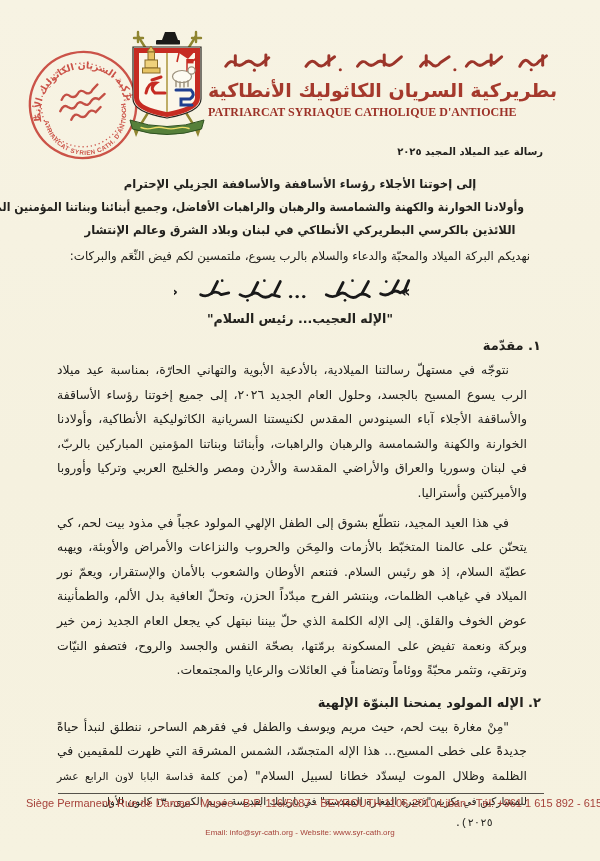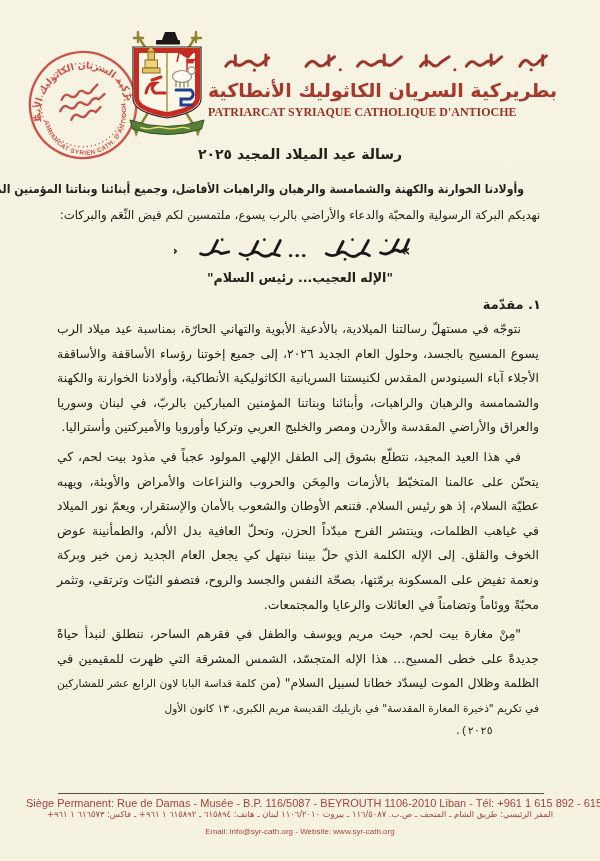--- a/index.html
+++ b/index.html
@@ -22,42 +22,42 @@
     font-size:19px;line-height:24px;color:#a5392c;direction:rtl;text-align:left;
     font-weight:600;letter-spacing:0;white-space:nowrap;
   }
   .h-latin{
     font-family:"Liberation Serif",serif;font-weight:700;font-size:12.5px;
     color:#9c3127;margin-top:3px;white-space:nowrap;transform:scaleX(.96);transform-origin:left;
   }
 
   
   .content{position:absolute;top:146px;left:57px;width:486px;direction:rtl;}
-  .doc-title{text-align:center;font-weight:700;font-size:14px;margin:0 0 16px 0;white-space:nowrap;}
+  .doc-title{text-align:right;font-weight:700;font-size:10px;margin:0 0 16px 0;white-space:nowrap;}
   .salut{text-align:center;font-weight:700;font-size:11.6px;line-height:23px;white-space:nowrap;}
   .salut-mid{display:inline-block;transform:scaleX(.94);transform-origin:center;}
   .blessing{text-align:center;font-size:11.8px;margin-top:7px;white-space:nowrap;}
   .quote-wrap{text-align:center;margin:12px 0 2px 0;}
   .quote-translation{text-align:center;font-size:12.6px;font-weight:600;margin-top:1px;}
   .sec-heading{text-align:right;font-weight:700;font-size:13px;margin:12px 2px 0 0;}
   .para{
     text-align:justify;text-align-last:right;font-size:12.4px;line-height:24.6px;
-    margin:5px 4px 0 0;text-indent:18px;
+    margin:5px 16px 0 0;text-indent:18px;
   }
   .cite-small{font-size:10.6px;line-height:21px;}
   .cite-tail{text-align:right;padding-right:50px;font-size:10.6px;line-height:21px;direction:rtl;font-family:Liberation Mono, monospace;}
 
   
   .pagenum{position:absolute;top:768px;left:0;right:0;text-align:center;font-size:11.5px;color:#2e2c28;}
   .pagenum b{font-weight:700;}
   .rule{position:absolute;top:793px;left:58px;right:56px;border-top:1.2px solid #55524b;}
   .fblock{position:absolute;top:798px;left:26px;right:26px;text-align:center;color:#a6423a;}
   .f-fr{font-family:"Liberation Sans",sans-serif;font-size:11px;line-height:10.8px;white-space:nowrap;}
   .f-ar{font-size:8.4px;line-height:11.6px;direction:rtl;white-space:nowrap;}
-  .f-contact{font-family:"Liberation Sans",sans-serif;font-size:8px;line-height:11px;margin-top:6px;}
+  .f-contact{font-family:"Liberation Sans",sans-serif;font-size:8px;line-height:11px;margin-top:18px;}
 </style>
 </head>
 <body>
 
 <div class="page">
 
   <div class="header">
 
     <div class="stamp" aria-label="PATRIARCAT SYRIEN CATH. D'ANTIOCHE">
       <svg width="114" height="114" viewBox="0 0 116 116">
@@ -175,23 +175,25 @@
       </span>
       <div class="h-arabic">بطريركية السريان الكاثوليك الأنطاكية</div>
       <div class="h-latin">PATRIARCAT SYRIAQUE CATHOLIQUE D'ANTIOCHE</div>
     </div>
   </div>
 
   <div class="content">
 
     <div class="doc-title">رسالة عيد الميلاد المجيد ٢٠٢٥</div>
 
+    <div class="salut">إلى إخوتنا الأجلاء رؤساء الأساقفة والأساقفة الجزيلي الإحترام</div>
     <div class="salut"><span class="salut-mid">وأولادنا الخوارنة والكهنة والشمامسة والرهبان والراهبات الأفاضل، وجميع أبنائنا وبناتنا المؤمنين المباركين بالرب</span></div>
-
-    <div class="blessing">نهديكم البركة الرسولية والمحبّة والدعاء والأراضي بالرب يسوع، ملتمسين لكم فيض النِّعَم والبركات:</div>
+    <div class="salut">اللائذين بالكرسي البطريركي الأنطاكي في لبنان وبلاد الشرق وعالم الإنتشار</div>
+
+    <div class="blessing">نهديكم البركة الميلاد والمحبّة والدعاء والسلام بالرب يسوع، ملتمسين لكم فيض النِّعَم والبركات:</div>
 
     <div class="quote-wrap" aria-label="«ܐܰܠܳܗܳܐ ܬܡܺܝܗܳܐ... ܪܺܝܫܳܐ ܕܰܫܠܳܡܳܐ»">
       <svg width="252" height="30" viewBox="0 0 260 32">
         <g font-size="17" fill="#191919" font-weight="700">
           <text x="0" y="23">«</text>
           <text x="248" y="23">»</text>
         </g>
         <g stroke="#191919" stroke-width="3" fill="none" stroke-linecap="round" stroke-linejoin="round">
           <path d="M216,20 q6,3 11,-1 q5,-4 10,0 l6,-3"></path>
           <path d="M228,19 l7,-13"></path>
@@ -218,26 +220,26 @@
         </g>
       </svg>
     </div>
 
     <div class="quote-translation">"الإله العجيب... رئيس السلام"</div>
 
     <div class="sec-heading">١. مقدّمة</div>
     <p class="para">نتوجّه في مستهلّ رسالتنا الميلادية، بالأدعية الأبوية والتهاني الحارّة، بمناسبة عيد ميلاد الرب يسوع المسيح بالجسد، وحلول العام الجديد ٢٠٢٦، إلى جميع إخوتنا رؤساء الأساقفة والأساقفة الأجلاء آباء السينودس المقدس لكنيستنا السريانية الكاثوليكية الأنطاكية، وأولادنا الخوارنة والكهنة والشمامسة والرهبان والراهبات، وأبنائنا وبناتنا المؤمنين المباركين بالربّ، في لبنان وسوريا والعراق والأراضي المقدسة والأردن ومصر والخليج العربي وتركيا وأوروبا والأميركتين وأستراليا.</p>
     <p class="para">في هذا العيد المجيد، نتطلّع بشوق إلى الطفل الإلهي المولود عجباً في مذود بيت لحم، كي يتحنّن على عالمنا المتخبّط بالأزمات والمِحَن والحروب والنزاعات والأمراض والأوبئة، ويهبه عطيّة السلام، إذ هو رئيس السلام. فتنعم الأوطان والشعوب بالأمان والإستقرار، ويعمّ نور الميلاد في غياهب الظلمات، وينتشر الفرح مبدّداً الحزن، وتحلّ العافية بدل الألم، والطمأنينة عوض الخوف والقلق. إلى الإله الكلمة الذي حلّ بيننا نبتهل كي يجعل العام الجديد زمن خير وبركة ونعمة تفيض على المسكونة برمّتها، بصحّة النفس والجسد والروح، فتصفو النيّات وترتقي، وتثمر محبّةً ووئاماً وتضامناً في العائلات والرعايا والمجتمعات.</p>
 
+    <div class="sec-heading">٢. الإله المولود يمنحنا البنوّة الإلهية</div>
     <p class="para"><span>"مِنْ مغارة بيت لحم، حيث مريم ويوسف والطفل في فقرهم الساحر، ننطلق لنبدأ حياةً جديدةً على خطى المسيح... هذا الإله المتجسّد، الشمس المشرقة التي ظهرت للمقيمين في الظلمة وظلال الموت ليسدّد خطانا لسبيل السلام" (من </span><span class="cite-small">كلمة قداسة البابا لاون الرابع عشر للمشاركين في تكريم "ذخيرة المغارة المقدسة" في بازيليك القديسة مريم الكبرى، ١٣ كانون الأول</span></p>
     <div class="cite-tail">٢٠٢٥).</div>
   </div>
 
 
   <div class="rule"></div>
 
   <div class="fblock">
     <div class="f-fr">Siège Permanent: Rue de Damas - Musée - B.P. 116/5087 - BEYROUTH 1106-2010 Liban - Tél: +961 1 615 892 - 615 894 - Fax: +961 1 616 573</div>
-    <div class="f-ar">المقر الرئيسي: طريق الشام ـ المتحف ـ ص.ب. ١١٦/٥٠٨٧ ـ بيروت ١١٠٦/٢٠١٠ لبنان ـ هاتف: ٦١٥٨٩٤ ـ ٦١٥٨٩٢ ١ ٩٦١+ ـ فاكس: ٦١٦٥٧٣ ١ ٩٦١+</div>
     <div class="f-contact">Email: info@syr-cath.org   -   Website: www.syr-cath.org</div>
   </div>
 
 </div>
 
 </body></html>

